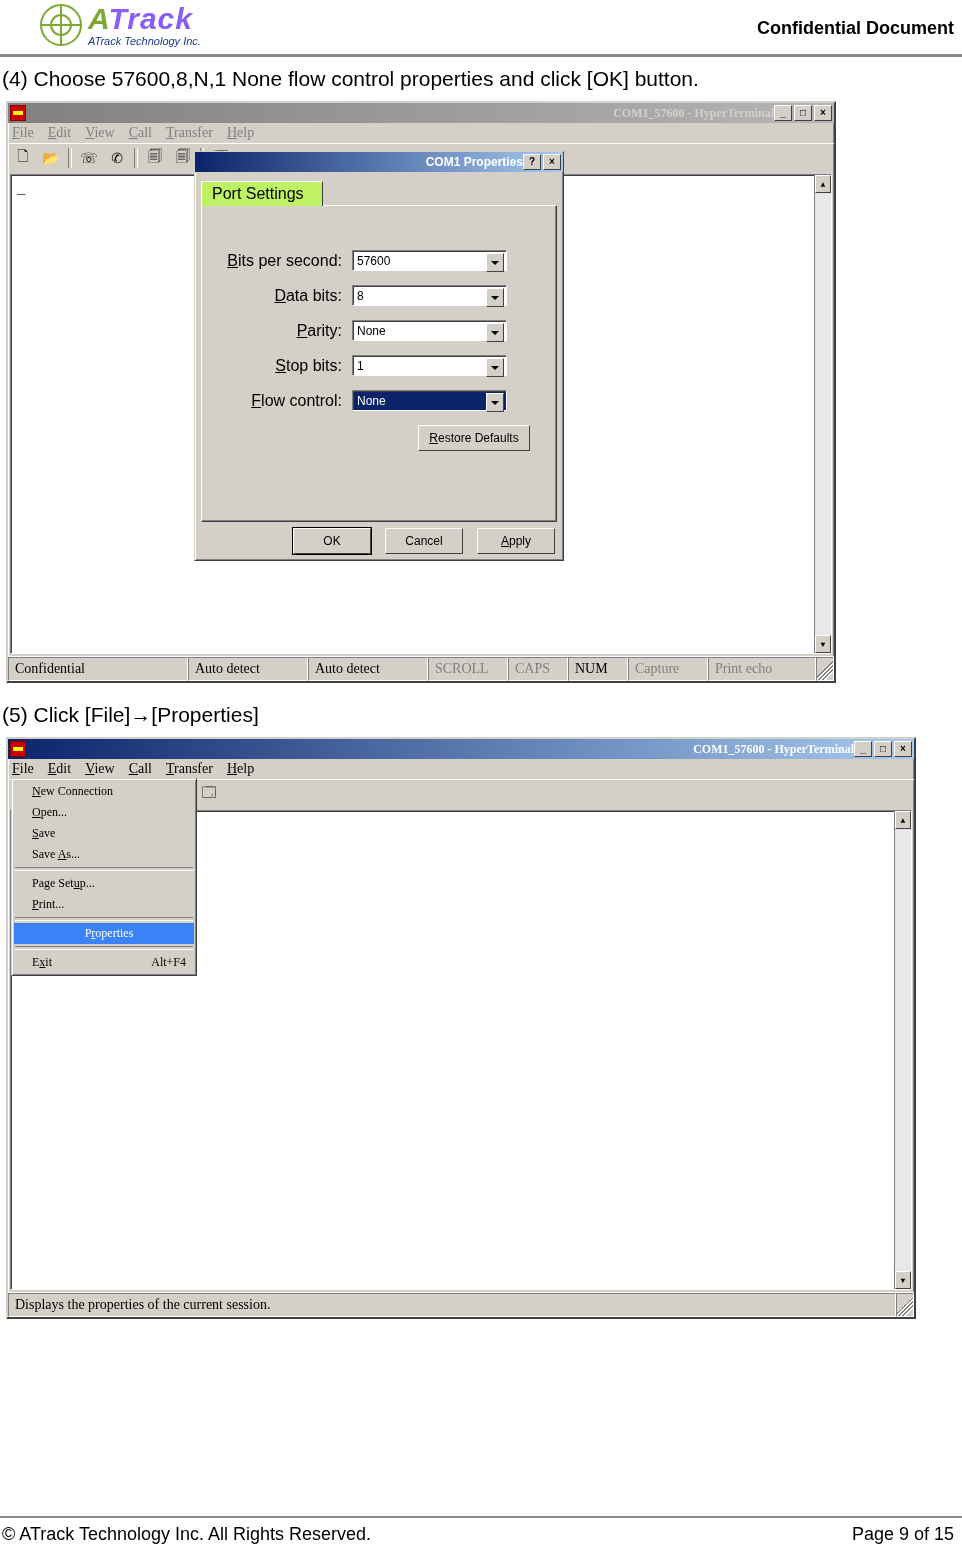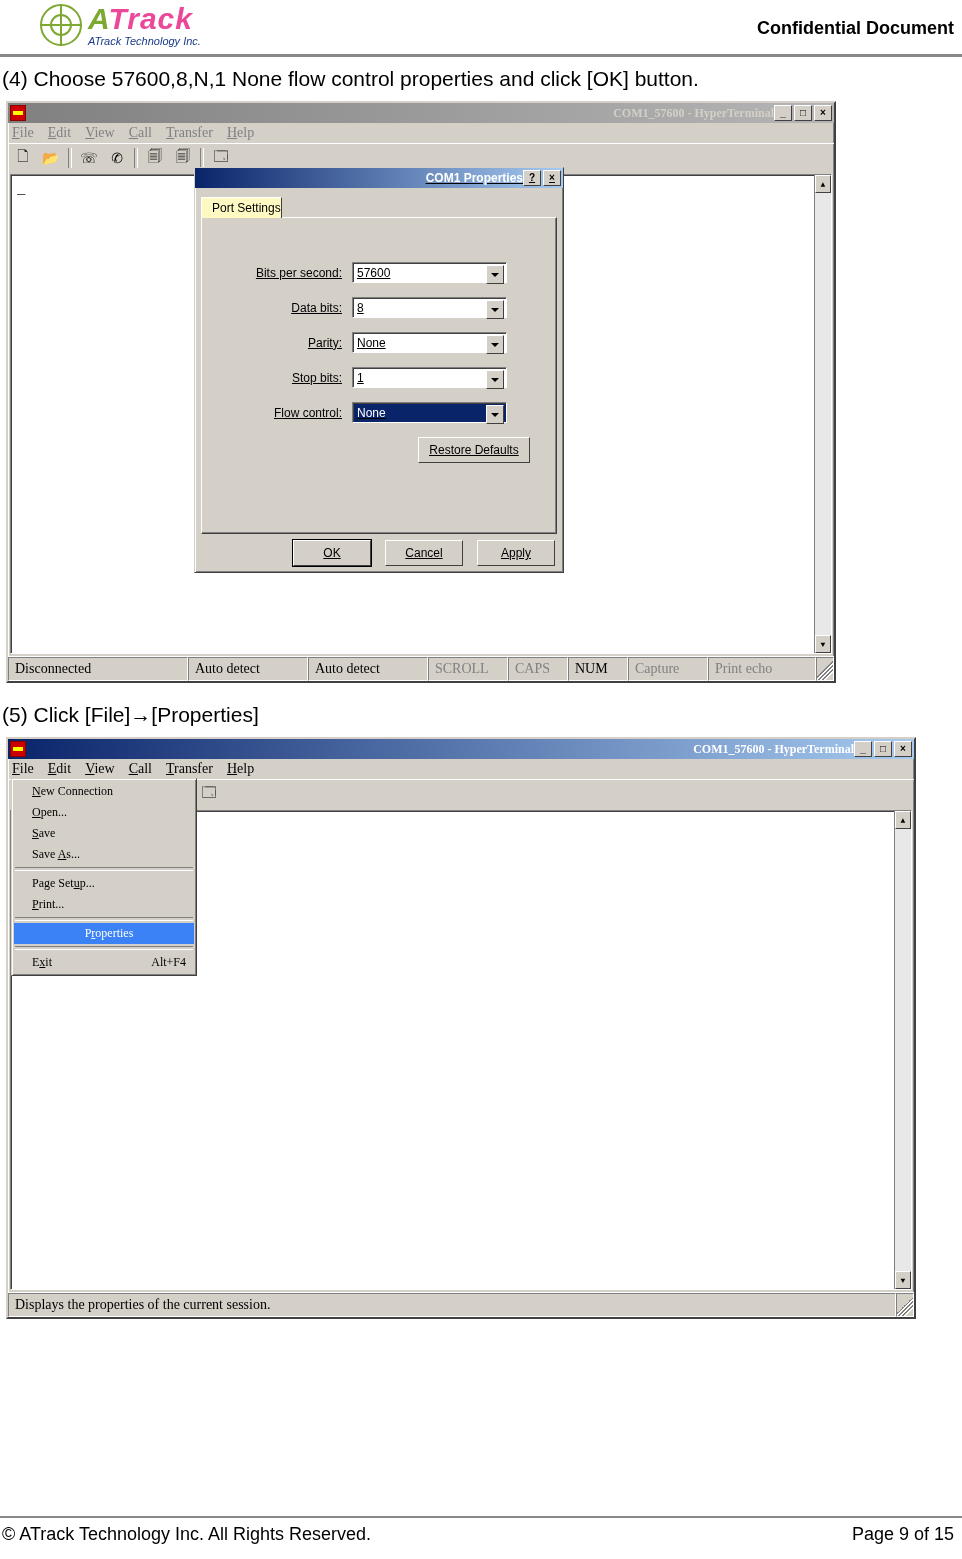--- a/index.html
+++ b/index.html
@@ -59,21 +59,21 @@
     flex-direction: column;
     line-height: 1;
   }
   .logo-main {
     font-size: 30px;
     font-weight: bold;
     font-style: italic;
     letter-spacing: 1px;
   }
   .logo-main .green { color: #7da832; }
-  .logo-main .blue { color: #ec4899; }
+  .logo-main .blue { color: #8b5cf6; }
   .logo-sub {
     font-size: 11px;
     font-style: italic;
     color: #1a3a8a;
     margin-top: 2px;
   }
   .confidential {
     font-weight: bold;
     font-size: 18px;
     padding-top: 18px;
@@ -261,48 +261,48 @@
     border-bottom:1px solid #404040;
     box-shadow: inset 1px 1px 0 #fff, inset -1px -1px 0 #808080;
     font-size:12px;
     box-sizing:border-box;
     z-index: 5;
   }
   .dialog .titlebar { height: 18px; }
   .dialog-body { padding: 8px 6px 6px 6px; }
   .tab {
     display:inline-block;
-    padding: 3px 0 3px 10px;
-    background:#fef9c3;
+    padding: 3px 18px 3px 10px;
+    background:#bef264;
     border-top:1px solid #fff;
     border-left:1px solid #fff;
     border-right:1px solid #404040;
     position:relative;
     top:1px;
-    font-size:12px;
+    font-size:16px;
   }
   .tabpanel {
     border-top:1px solid #fff;
     border-left:1px solid #fff;
     border-right:1px solid #404040;
     border-bottom:1px solid #404040;
     box-shadow: inset -1px -1px 0 #808080;
     padding: 30px 20px 70px 20px;
     box-sizing:border-box;
   }
   .formrow {
     display:flex;
     align-items:center;
     margin: 14px 0;
   }
   .formlabel {
     width: 120px;
     text-align:right;
     padding-right: 10px;
-    font-size: 12px;
+    font-size: 16px;
   }
   .comboshell {
     width: 155px;
     height: 21px;
     background:#fff;
     border-top:1px solid #808080;
     border-left:1px solid #808080;
     border-right:1px solid #fff;
     border-bottom:1px solid #fff;
     box-shadow: inset 1px 1px 0 #404040;
@@ -449,32 +449,32 @@
   </div>
   <div class="terminal-area" style="height:480px; margin:2px;">
     <span>_</span>
     <div class="scrollbar">
       <div class="scrollbtn">▲</div>
       <div class="scrolltrack"></div>
       <div class="scrollbtn">▼</div>
     </div>
   </div>
   <div class="statusbar">
-    <div class="statuscell" style="width:180px;">Disconnected</div>
+    <div class="statuscell" style="width:180px;">Confidential</div>
     <div class="statuscell" style="width:120px;">Auto detect</div>
     <div class="statuscell" style="width:120px;">Auto detect</div>
     <div class="statuscell dim" style="width:80px;">SCROLL</div>
     <div class="statuscell dim" style="width:60px;">CAPS</div>
     <div class="statuscell" style="width:60px;">NUM</div>
     <div class="statuscell dim" style="width:80px;">Capture</div>
     <div class="statuscell dim" style="flex:1;">Print echo</div>
     <div class="statuscell grip" style="width:18px;padding:0;"></div>
   </div>
 
-  <div class="dialog" style="left:186px; top:64px; width:370px;text-decoration:underline;">
+  <div class="dialog" style="left:186px; top:48px; width:370px;">
     <div class="titlebar active">
       <span class="title" style="padding-left:4px;">COM1   Properties</span>
       <div class="titlebar-buttons">
         <div class="winbtn">?</div>
         <div class="winbtn">×</div>
       </div>
     </div>
     <div class="dialog-body">
       <span class="tab">Port Settings</span>
       <div class="tabpanel">

